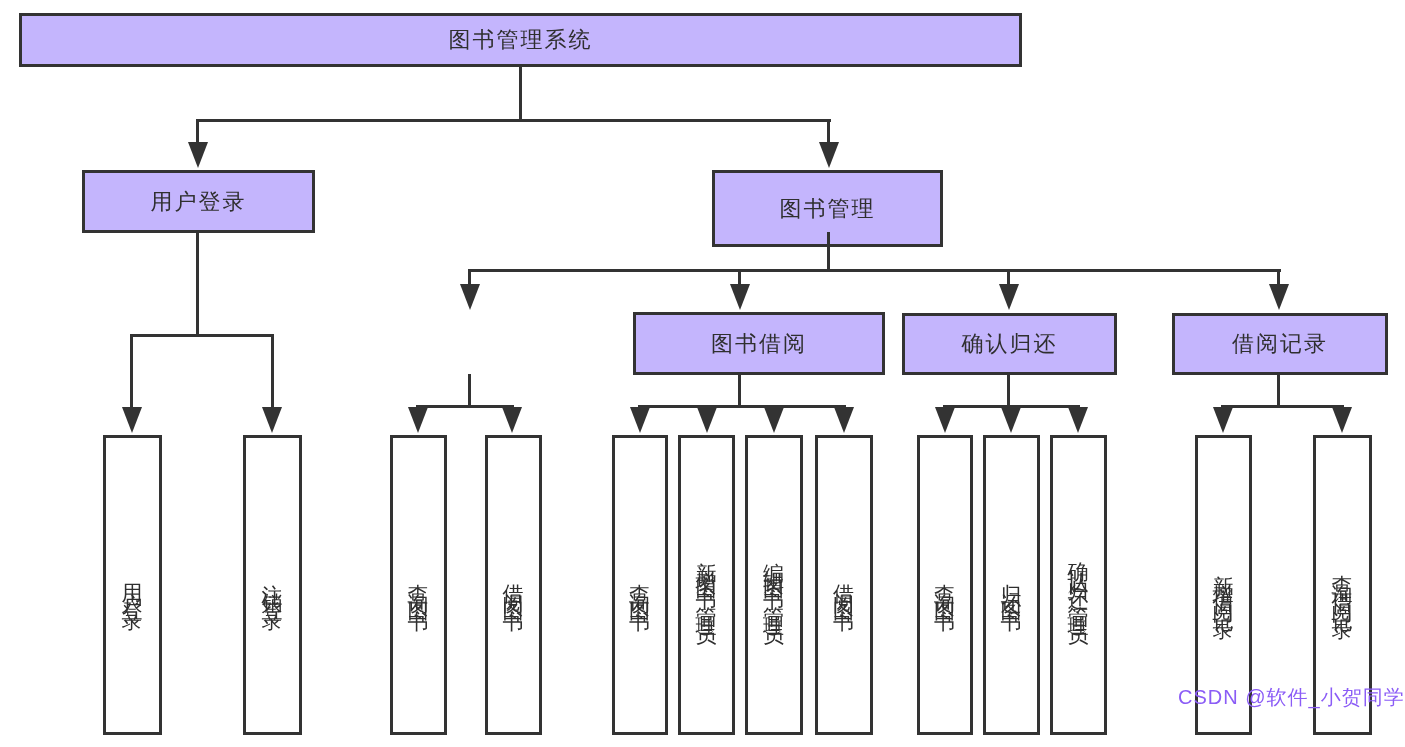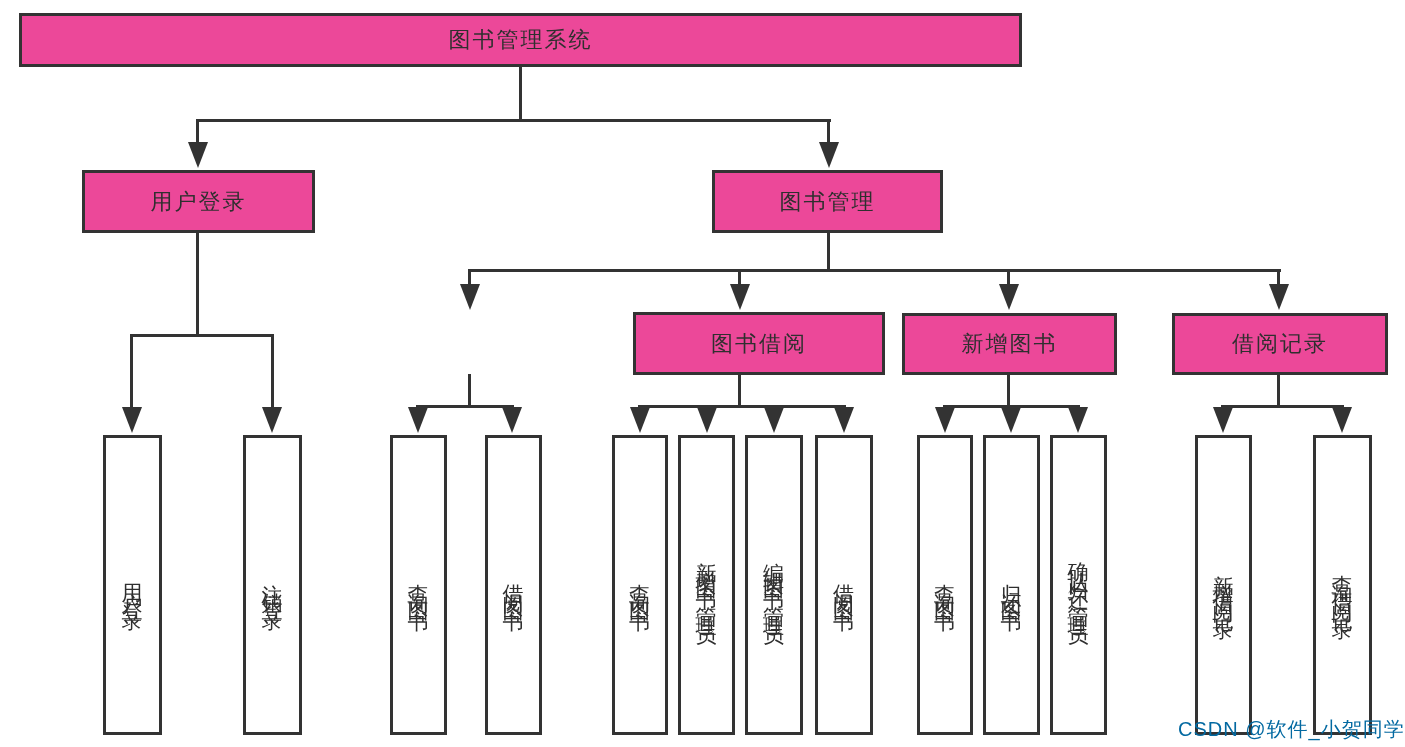--- a/index.html
+++ b/index.html
@@ -6,21 +6,21 @@
   #stage{
     position:relative;
     width:1405px;height:747px;
     background:#ffffff;
     font-family:"Liberation Sans","DejaVu Sans",sans-serif;
     overflow:hidden;
   }
   .box{
     position:absolute;
     border:3px solid #333333;
-    background:#ec4899;
+    background:#c4b5fd;
     box-sizing:border-box;
     display:flex;align-items:center;justify-content:center;
     color:#2f2f2f;
     font-size:22px;
     letter-spacing:2px;
     white-space:nowrap;
   }
   .leaf{
     position:absolute;
     top:435px;height:300px;
@@ -42,49 +42,49 @@
   .arrow{
     position:absolute;
     width:0;height:0;
     border-left:10px solid transparent;
     border-right:10px solid transparent;
     border-top:26px solid #333333;
     transform:translateX(-50%);
   }
   .watermark{
     position:absolute;
-    left:1178px;top:716px;
+    left:1178px;top:684px;
     font-size:20px;
-    color:#0369a1;
+    color:#8b5cf6;
     letter-spacing:1px;
     z-index:5;
     white-space:nowrap;
   }
 </style>
 </head>
 <body>
 
 <div id="stage">
 
   <div class="box" style="left:19px;top:13px;width:1003px;height:54px;">
       <span>图书管理系统</span>
     </div>
 
   <div class="box" style="left:82px;top:170px;width:233px;height:63px;">
       <span>用户登录</span>
     </div>
-  <div class="box" style="left:712px;top:170px;width:231px;height:63px;">
+  <div class="box" style="left:712px;top:170px;width:231px;height:77px;">
       <span>图书管理</span>
     </div>
 
   <div class="box" style="left:633px;top:312px;width:252px;height:63px;">
       <span>图书借阅</span>
     </div>
   <div class="box" style="left:902px;top:313px;width:215px;height:62px;">
-      <span>新增图书</span>
+      <span>确认归还</span>
     </div>
   <div class="box" style="left:1172px;top:313px;width:216px;height:62px;">
       <span>借阅记录</span>
     </div>
 
   <div class="leaf" style="left:103px;width:59px;">
       <span>用户登录</span>
     </div>
   <div class="leaf" style="left:243px;width:59px;">
       <span>注销登录</span>

